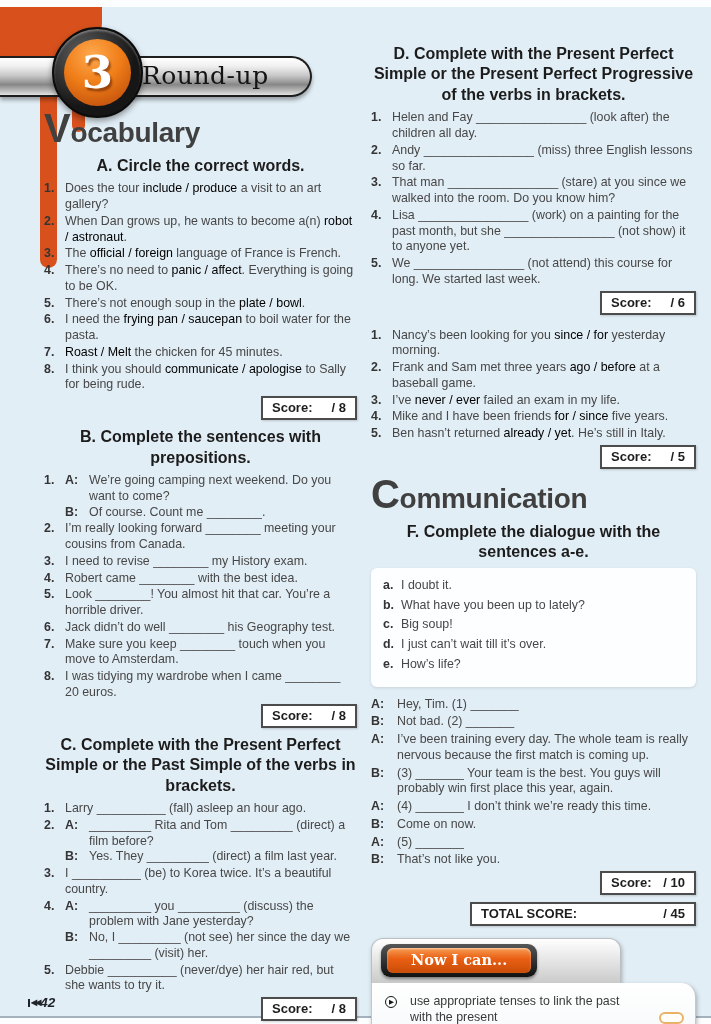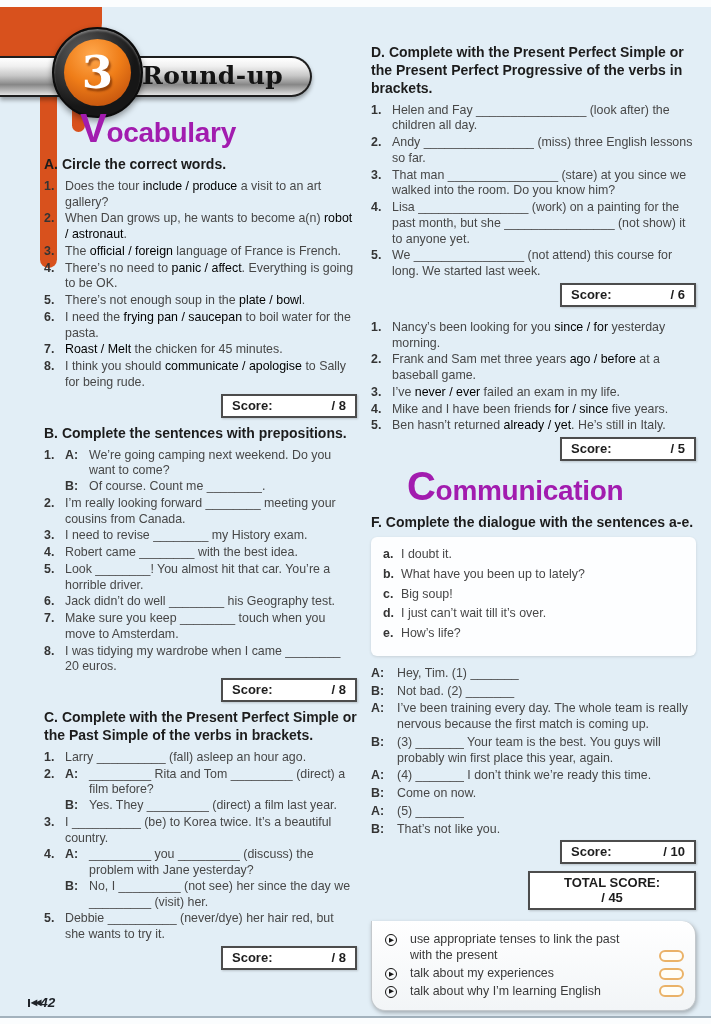--- a/index.html
+++ b/index.html
@@ -17,52 +17,52 @@
   .s3 { left:60px; top:36px; width:42px; height:52px; border-radius:45% 50% 50% 45%; }
   .s4 { left:40px; top:50px; width:17px; height:218px; border-radius:0 0 9px 9px; }
   .s5 { left:72px; top:58px; width:13px; height:74px; border-radius:0 0 7px 7px; }
 
   
   .header-bar { position:absolute; left:0; top:56px; width:312px; height:41px; z-index:2;
     border:2px solid #1e1e1e; border-left:none; border-radius:0 22px 22px 0;
     background:linear-gradient(180deg,#ffffff 0%,#f0f0f0 22%,#c7c7c7 48%,#878787 72%,#b9b9b9 88%,#e2e2e2 100%);
     box-shadow:0 3px 4px rgba(0,0,0,.35); }
   .unit-title { display:block; padding-left:142px; line-height:36px; font-family:"DejaVu Serif", serif;
-    font-weight:bold; font-size:25px; color:#141414; letter-spacing:.5px; }
+    font-weight:normal; font-size:25px; color:#141414; letter-spacing:.5px; }
   .badge { position:absolute; left:52px; top:27px; width:91px; height:91px; border-radius:50%; z-index:3;
     background:radial-gradient(circle at 32% 28%, #5c5c5c, #161616 62%);
     border:2px solid #0c0c0c; box-shadow:0 3px 6px rgba(0,0,0,.4), inset 0 2px 2px rgba(255,255,255,.3); }
   .badge-inner { position:absolute; inset:10px; border-radius:50%;
     background:radial-gradient(circle at 42% 24%, #ffa94e, #ef7d18 45%, #b34309 100%);
     display:flex; align-items:center; justify-content:center; }
   .badge-num { font-family:"DejaVu Serif", serif; font-weight:bold; font-size:45px; color:#ffffff;
     text-shadow:2px 3px 2px rgba(90,30,0,.55); }
 
   
   .col-left  { position:absolute; left:44px;  top:110px; width:313px; z-index:4; }
   .col-right { position:absolute; left:371px; top:44px;  width:325px; z-index:4; }
 
-  .orange-heading { font-size:28px; font-weight:bold; color:#a21caf; line-height:36px; letter-spacing:-.3px; margin-bottom:5px;margin-left:36px; }
+  .orange-heading { font-size:28px; font-weight:bold; color:#404040; line-height:36px; letter-spacing:-.3px; margin-bottom:5px; }
   .orange-heading::first-letter { font-size:40px; }
 
-  .sec-title { font-size:14px; font-weight:bold; color:#1c1c1c; line-height:1.28; margin-bottom:5px; }
+  .sec-title { font-size:16px; font-weight:bold; color:#1c1c1c; line-height:1.28; margin-bottom:5px;text-align:center; }
 
   .list { font-size:12.4px; color:#474747; line-height:1.27; }
   .item { display:flex; margin-bottom:1px; }
   .num { flex:0 0 21px; font-weight:bold; color:#343434; }
   .item-body { flex:1; min-width:0; }
   .line { display:flex; }
   .speaker { flex:0 0 24px; font-weight:bold; color:#343434; }
   .txt { flex:1; min-width:0; }
   .b { font-weight:normal; color:#000000; }
 
-  .score-box { display:flex; justify-content:space-between; align-items:center; width:136px; margin:3px 0 7px auto;
+  .score-box { display:flex; justify-content:space-between; align-items:center; width:96px; margin:3px 0 7px auto;
     background:#ffffff; border:2px solid #4c4c4c; padding:2px 9px 3px; font-size:13px; font-weight:bold; color:#1d1d1d;
     box-shadow:1px 1px 2px rgba(0,0,0,.18); }
-  .total-box { width:168px;flex-direction:column; }
+  .total-box { width:226px; }
 
   .gap-a { height:6px; }
 
   
   .options-box { background:#fdfeff; border-radius:6px; padding:10px 12px; margin:4px 0 10px;
     box-shadow:0 1px 3px rgba(0,0,0,.12); }
   .options-box .num { flex:0 0 18px; }
   .options-box .item { margin-bottom:4px; }
   .dialogue .speaker { flex:0 0 26px; }
   .dialogue .item { margin-bottom:2px; }
@@ -537,20 +537,25 @@
     <div class="score-box">
       <span>Score:</span>
       <span>/ 10</span>
     </div>
     <div class="score-box total-box">
       <span>TOTAL SCORE:</span>
       <span>/ 45</span>
     </div>
 
     <div class="nic">
+      <div class="nic-tab">
+        <div class="nic-plate">
+          <div class="nic-btn">Now I can...</div>
+        </div>
+      </div>
       <div class="nic-body">
           <div class="nic-row">
             <span class="play-icon">▶</span>
             <span class="nic-text">use appropriate tenses to link the past with the present</span>
             <span class="nic-checkbox"></span>
           </div>
           <div class="nic-row">
             <span class="play-icon">▶</span>
             <span class="nic-text">talk about my experiences</span>
             <span class="nic-checkbox"></span>

